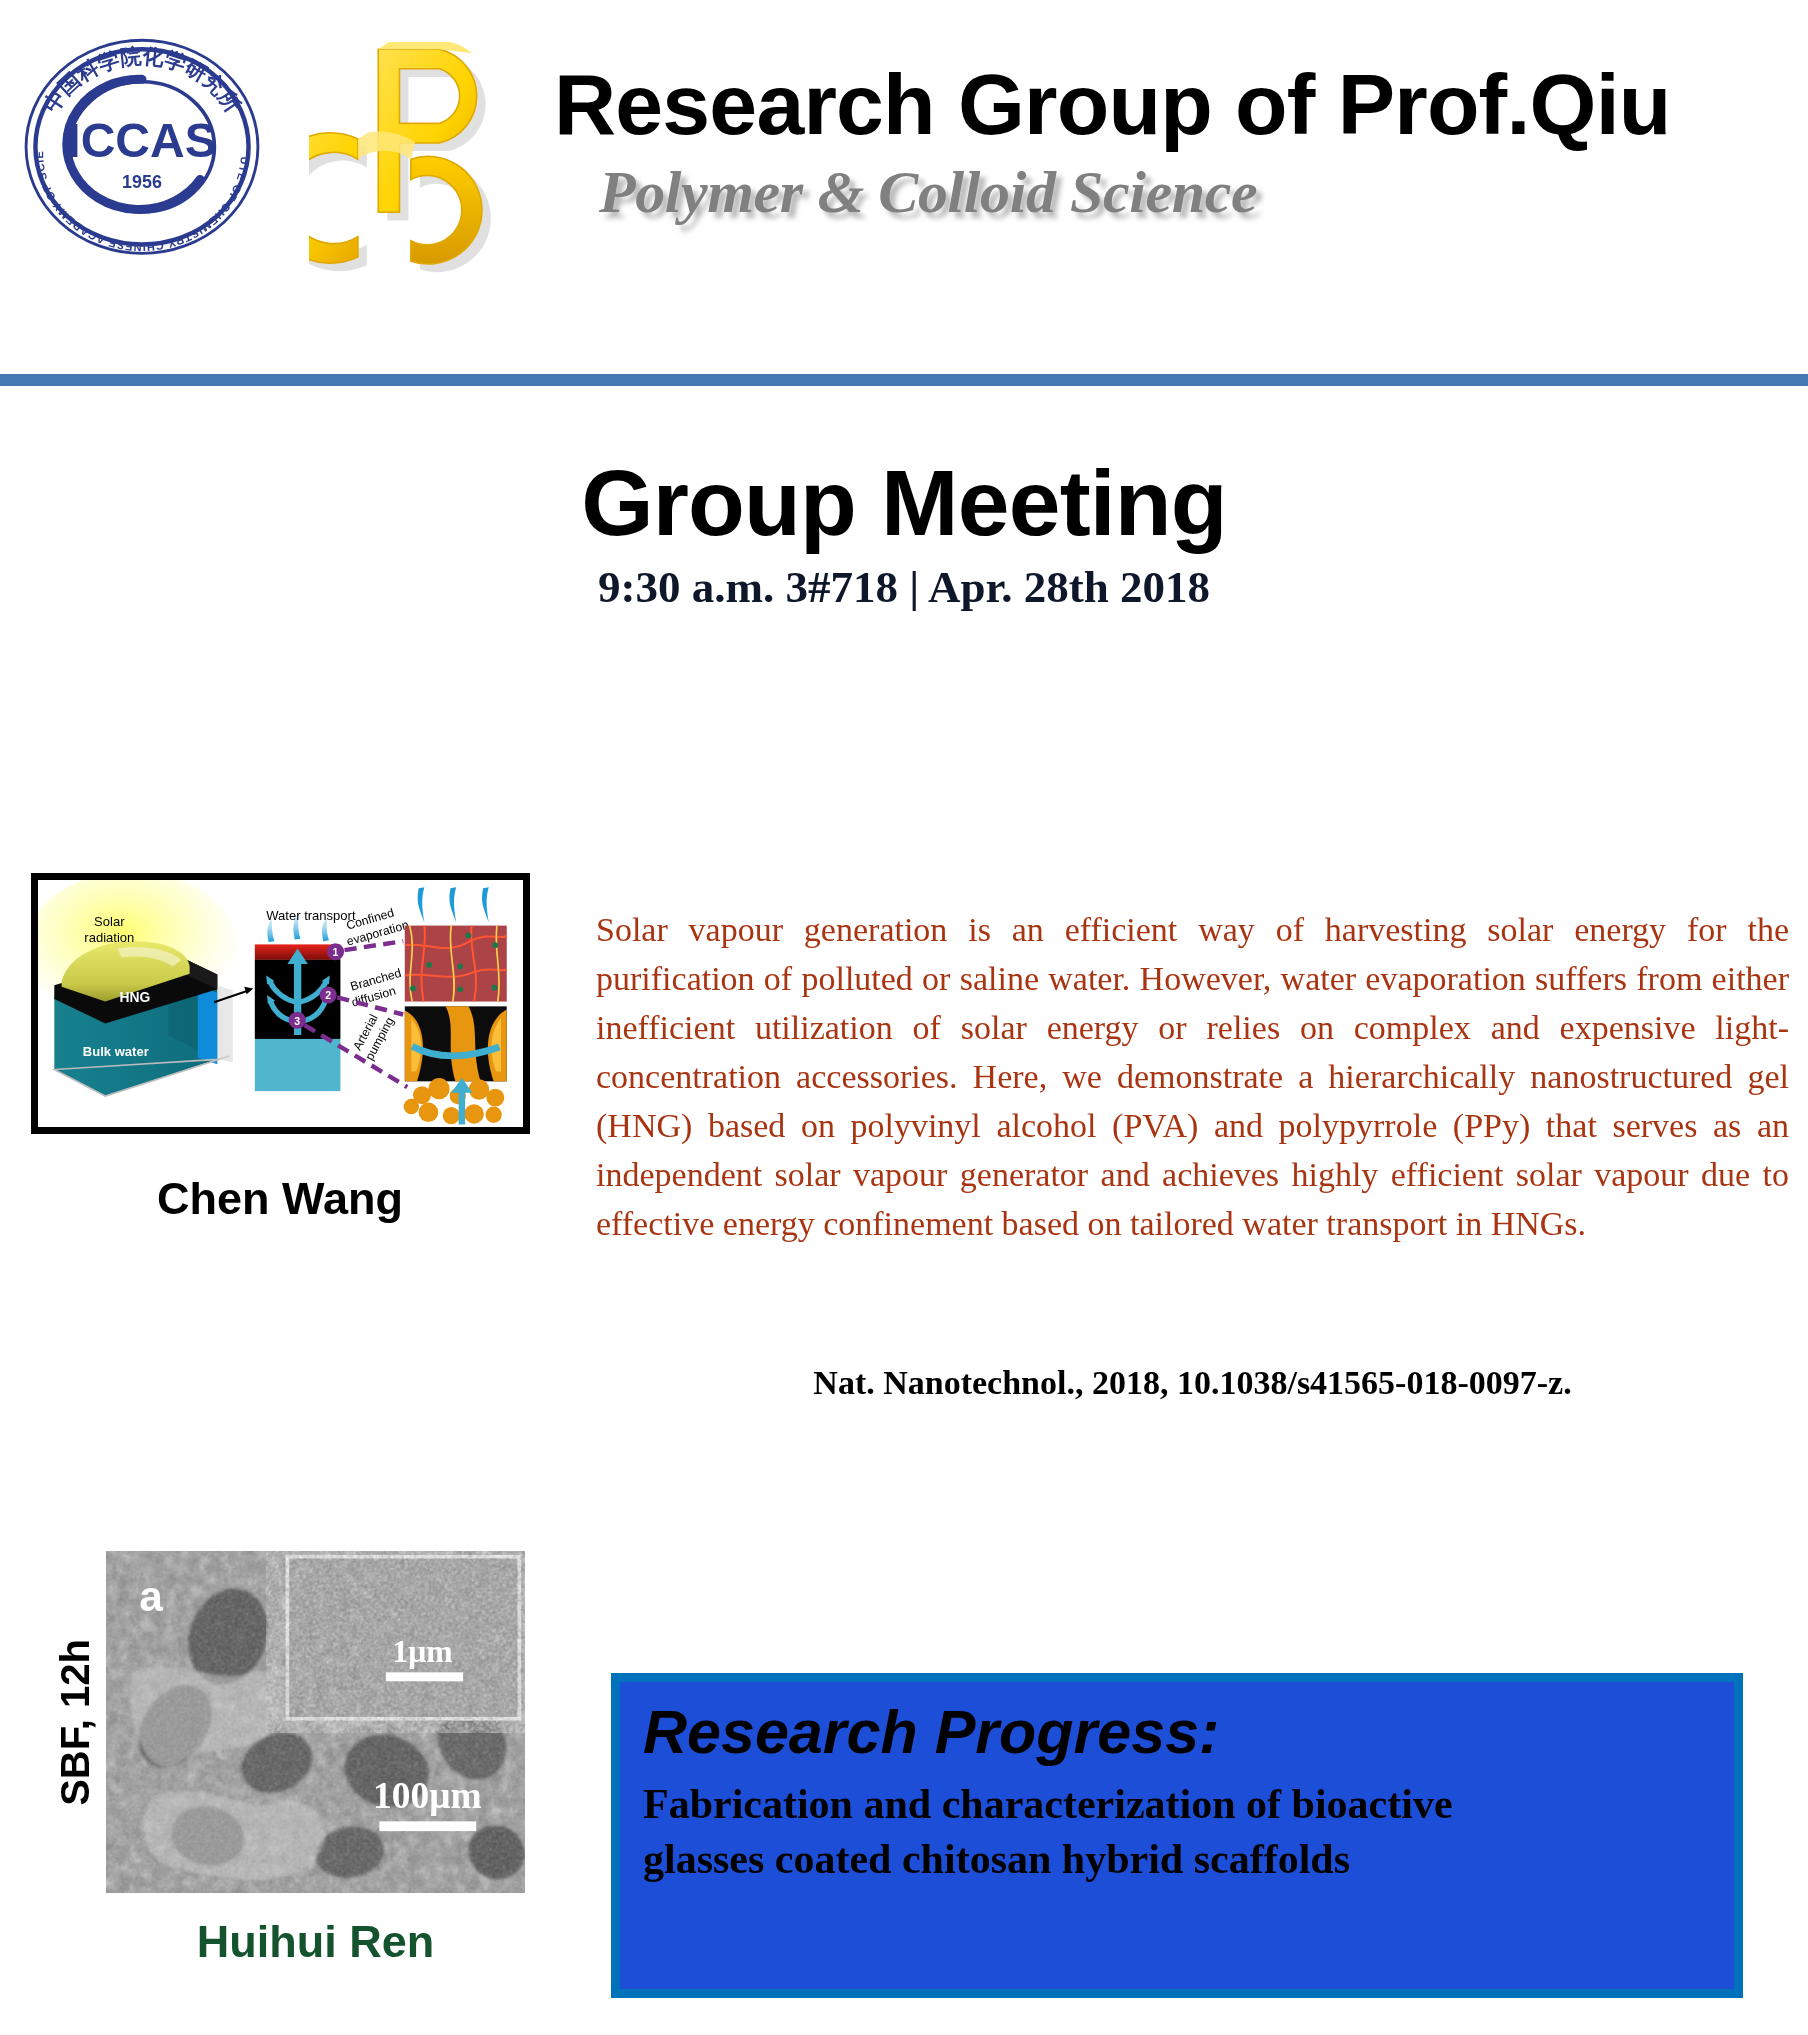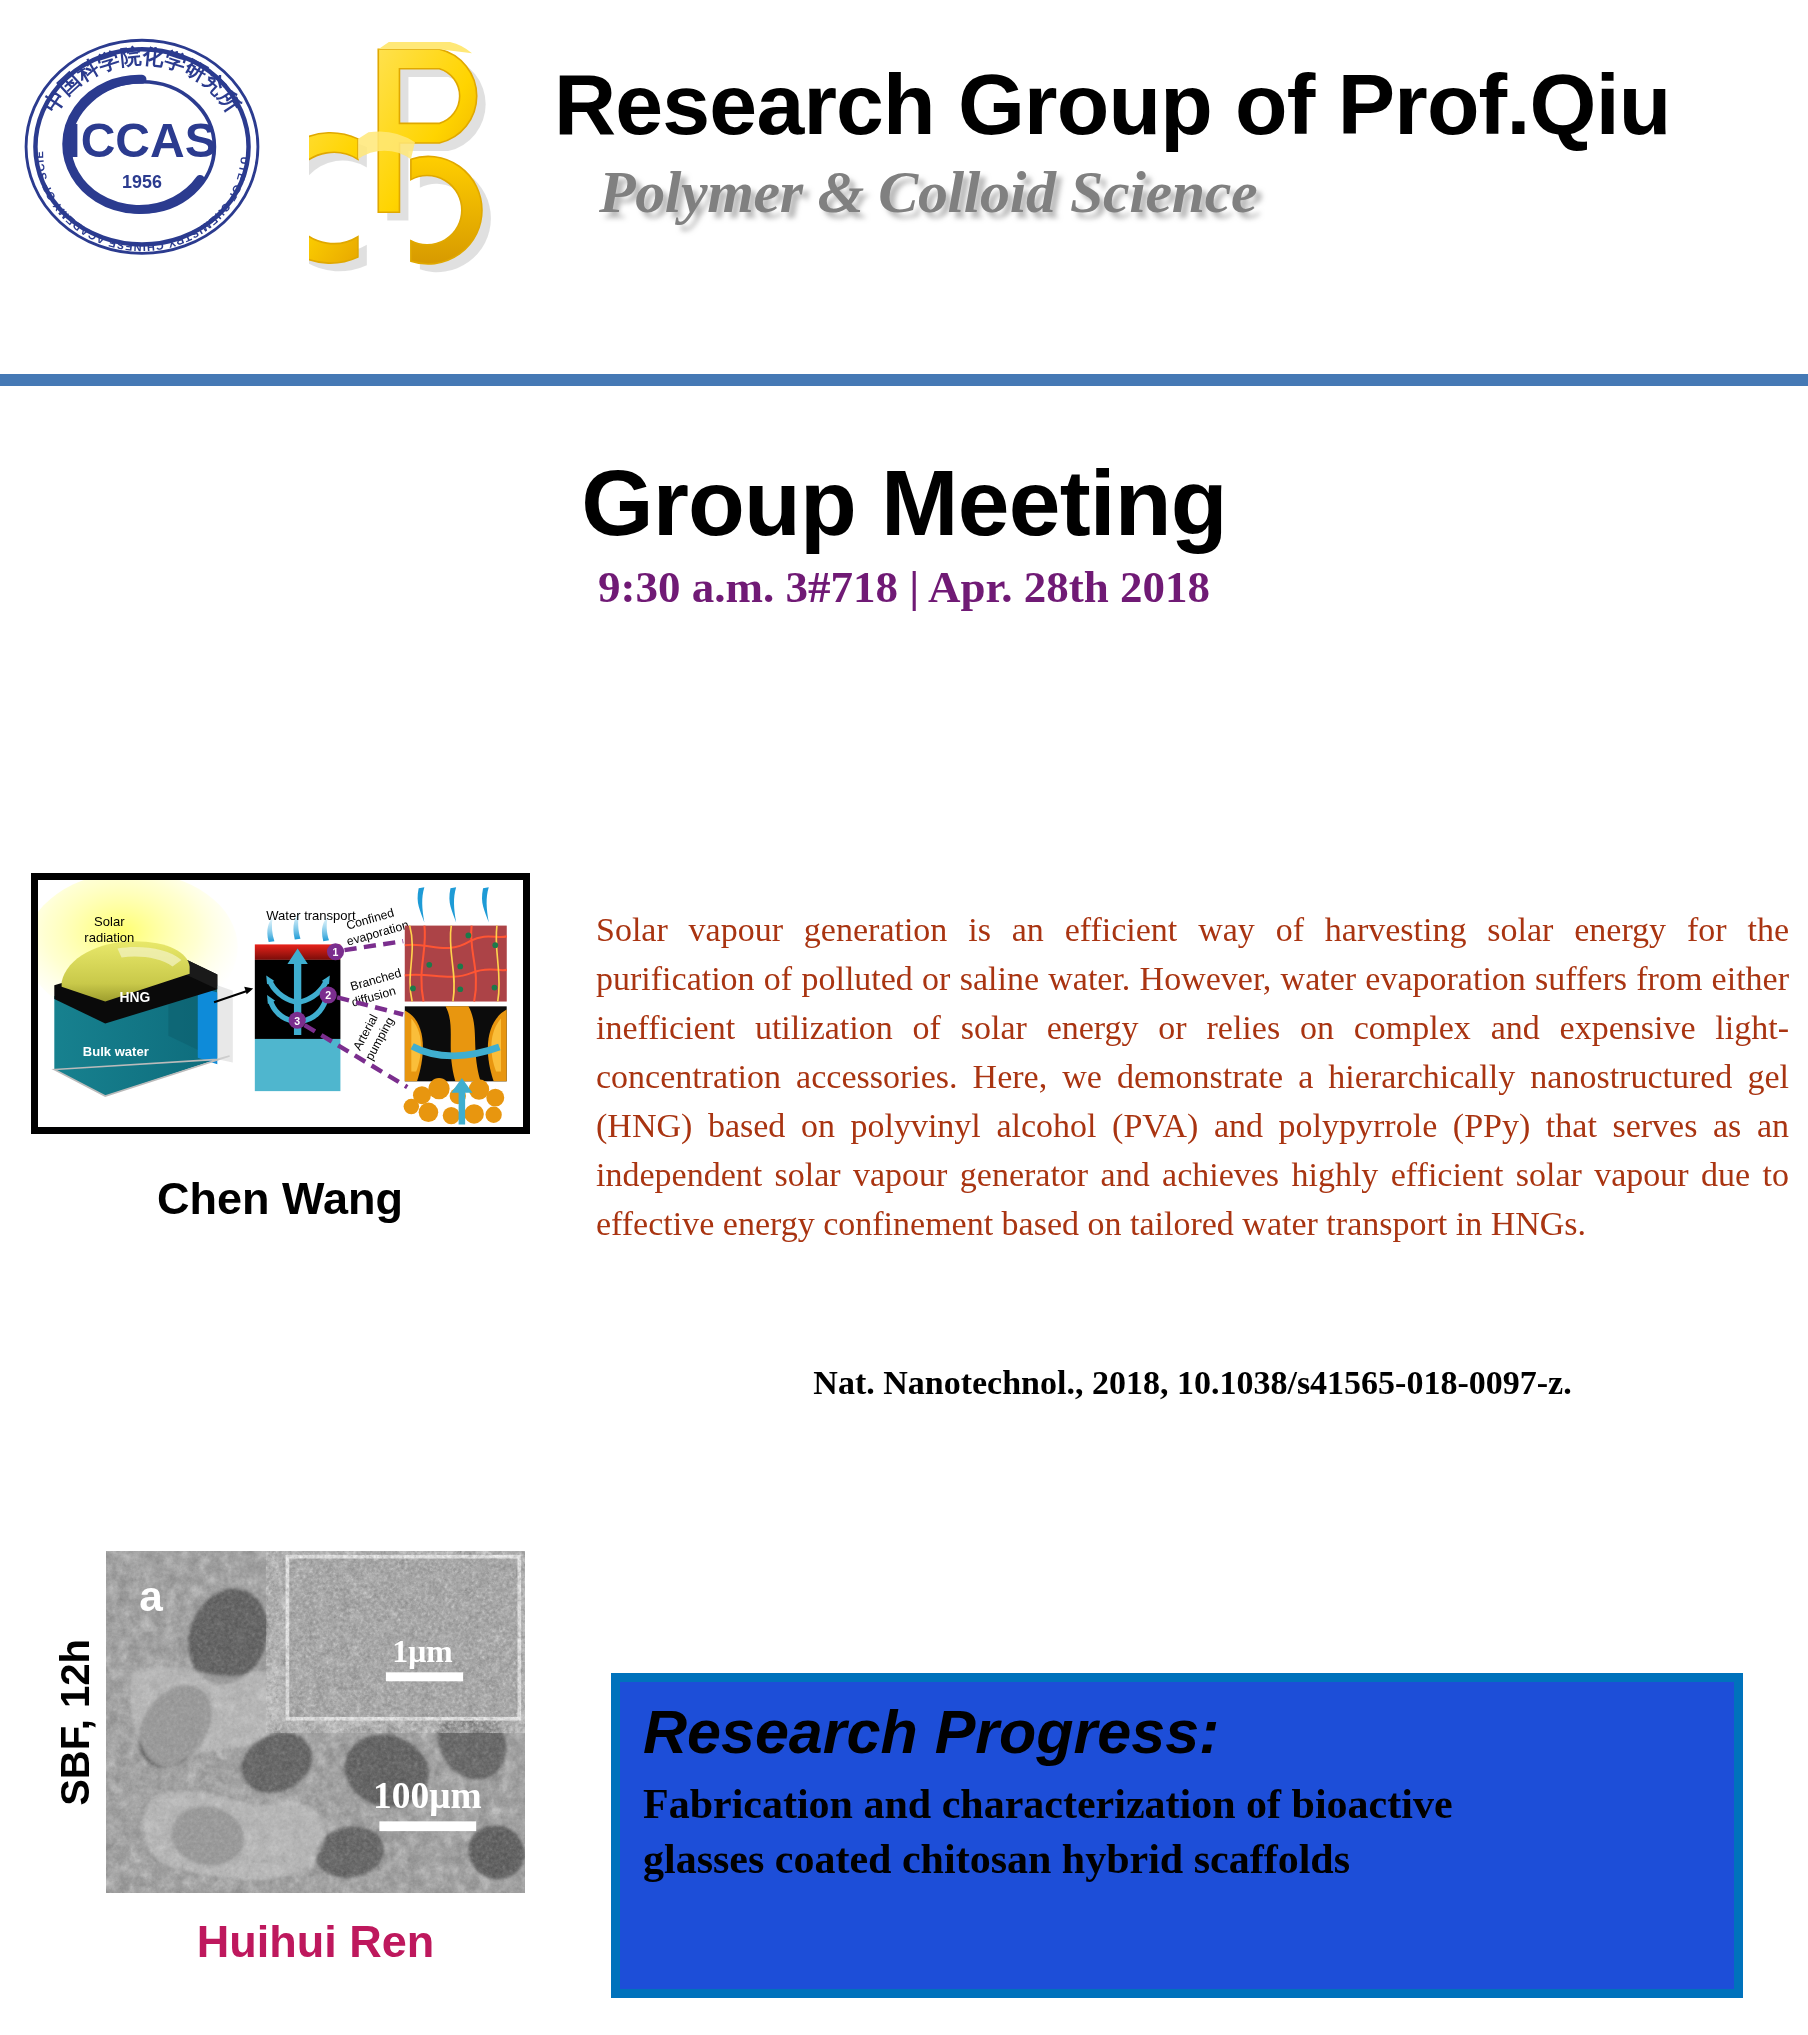--- a/index.html
+++ b/index.html
@@ -80,21 +80,21 @@
     color: #000000;
     letter-spacing: -0.8px;
     margin-top: 28px;
   }
   #meeting-when {
     margin-top: 10.6px;
     font-family: "Liberation Serif", serif;
     font-weight: bold;
     font-size: 45px;
     line-height: 1.1;
-    color: #701a75;
+    color: #0f172a;
   }
 
   
   #talk1-title {
     position: absolute;
     left: 602px; top: 729px;
     width: 1123px;
     text-align: center;
     font-family: "Liberation Sans", sans-serif;
     font-weight: bold;
@@ -180,21 +180,21 @@
     background: #8a8a8a;
   }
   #sem-svg { display:block; width:100%; height:100%; }
   #speaker2-name {
     margin-top: 23px;
     padding-left: 57px;
     text-align: center;
     font-family: "Liberation Sans", sans-serif;
     font-weight: bold;
     font-size: 45px;
-    color: #be185d;
+    color: #14532d;
   }
 
   
   #progress-box {
     position: absolute;
     left: 611px; top: 1673px;
     width: 1132px; height: 325px;
     border: 9px solid #0072BC;
     box-sizing: border-box;
     background: #1d4ed8;

